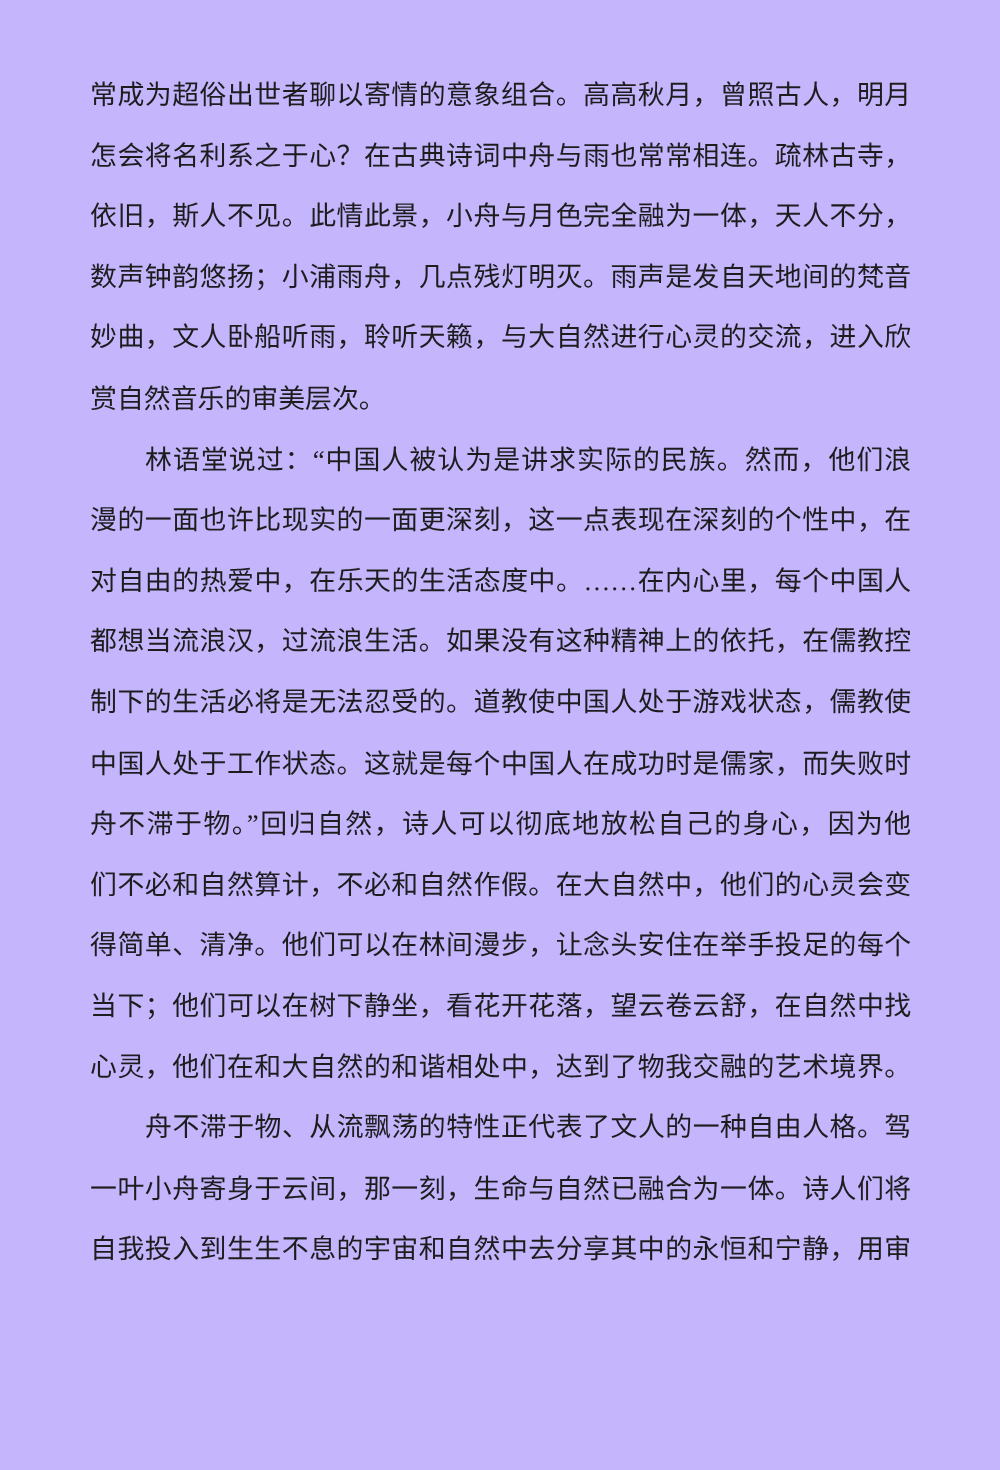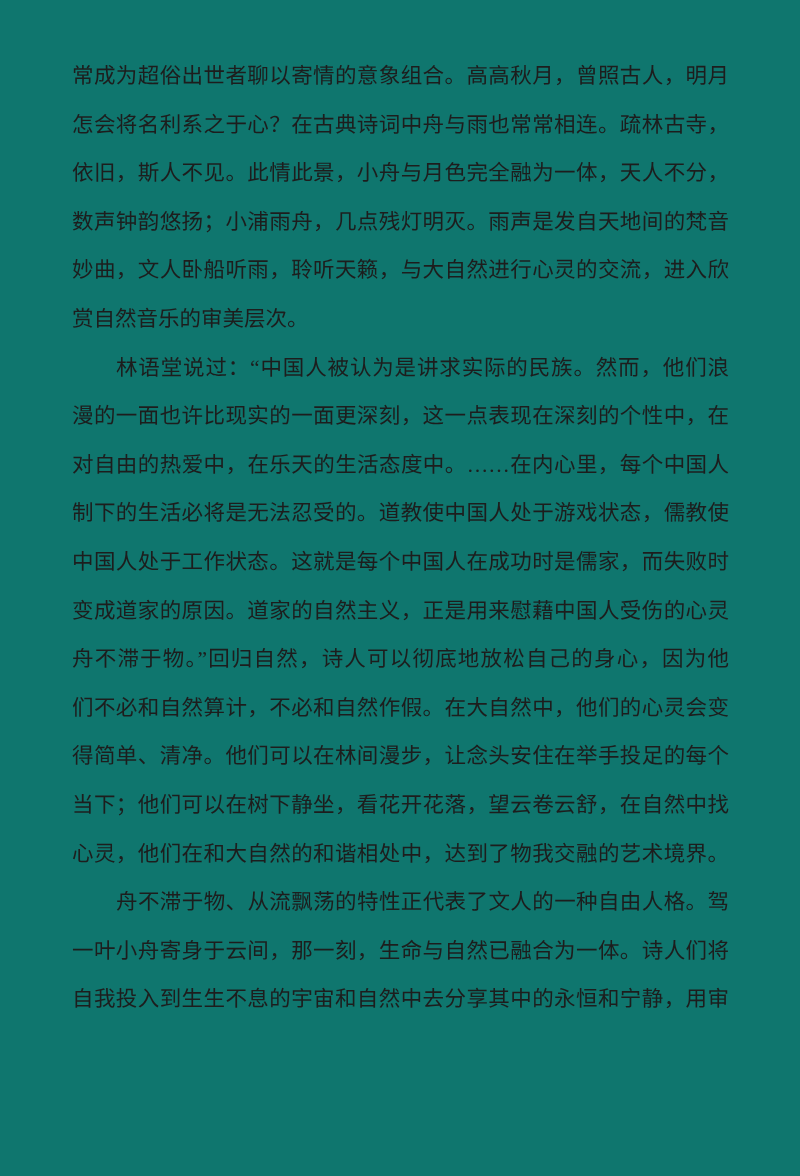--- a/index.html
+++ b/index.html
@@ -4,21 +4,21 @@
 <style>
   html, body {
     margin: 0;
     padding: 0;
     background: #ffffff;
   }
   .page {
     position: relative;
     width: 800px;
     height: 1176px;
-    background: #0f766e;
+    background: #c4b5fd;
     overflow: hidden;
   }
   .text-block {
     position: absolute;
     left: 72px;
     top: 52px;
     width: 657px;
   }
   .paragraph {
     margin: 0;
@@ -52,23 +52,23 @@
         <div class="line">怎会将名利系之于心？在古典诗词中舟与雨也常常相连。疏林古寺，</div>
         <div class="line">依旧，斯人不见。此情此景，小舟与月色完全融为一体，天人不分，</div>
         <div class="line">数声钟韵悠扬；小浦雨舟，几点残灯明灭。雨声是发自天地间的梵音</div>
         <div class="line">妙曲，文人卧船听雨，聆听天籁，与大自然进行心灵的交流，进入欣</div>
         <div class="line short">赏自然音乐的审美层次。</div>
       </div>
       <div class="paragraph">
         <div class="line indent">林语堂说过：“中国人被认为是讲求实际的民族。然而，他们浪</div>
         <div class="line">漫的一面也许比现实的一面更深刻，这一点表现在深刻的个性中，在</div>
         <div class="line">对自由的热爱中，在乐天的生活态度中。……在内心里，每个中国人</div>
+        <div class="line">都想当流浪汉，过流浪生活。如果没有这种精神上的依托，在儒教控</div>
         <div class="line">制下的生活必将是无法忍受的。道教使中国人处于游戏状态，儒教使</div>
         <div class="line">中国人处于工作状态。这就是每个中国人在成功时是儒家，而失败时</div>
-        <div class="line">变成道家的原因。道家的自然主义，正是用来慰藉中国人受伤的心灵</div>
         <div class="line">舟不滞于物。”回归自然，诗人可以彻底地放松自己的身心，因为他</div>
         <div class="line">们不必和自然算计，不必和自然作假。在大自然中，他们的心灵会变</div>
         <div class="line">得简单、清净。他们可以在林间漫步，让念头安住在举手投足的每个</div>
         <div class="line">当下；他们可以在树下静坐，看花开花落，望云卷云舒，在自然中找</div>
         <div class="line">心灵，他们在和大自然的和谐相处中，达到了物我交融的艺术境界。</div>
       </div>
       <div class="paragraph">
         <div class="line indent">舟不滞于物、从流飘荡的特性正代表了文人的一种自由人格。驾</div>
         <div class="line">一叶小舟寄身于云间，那一刻，生命与自然已融合为一体。诗人们将</div>
         <div class="line">自我投入到生生不息的宇宙和自然中去分享其中的永恒和宁静，用审</div>

